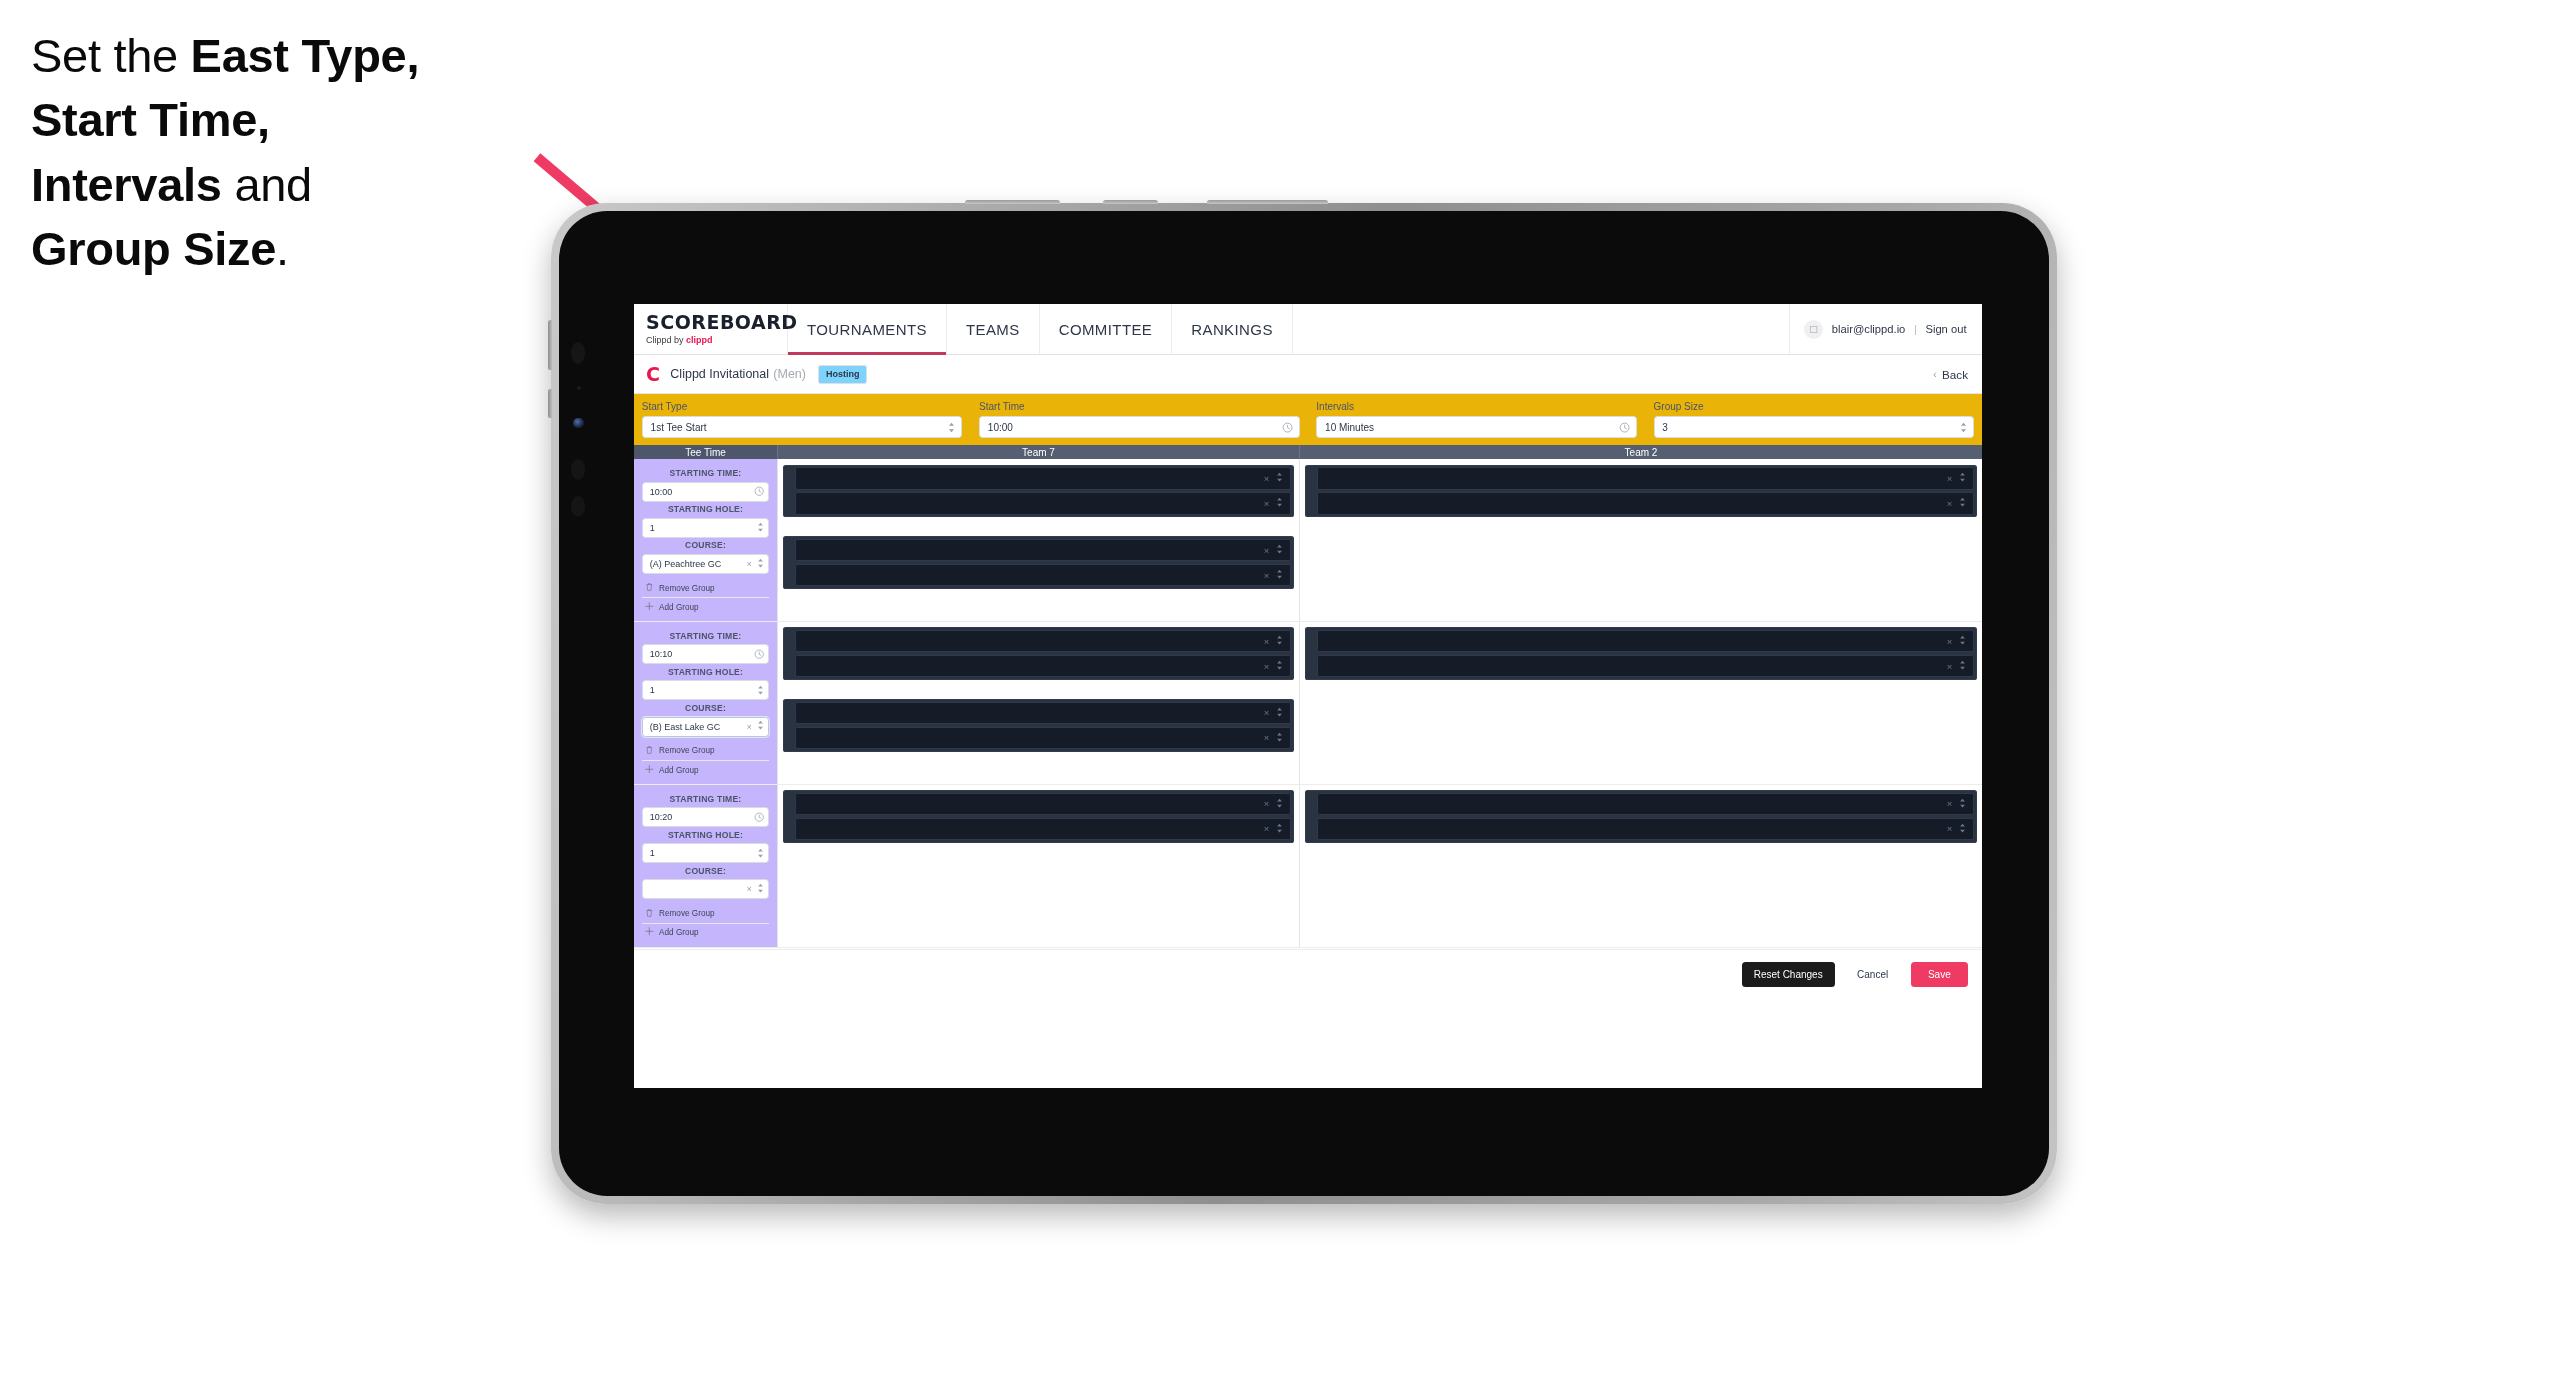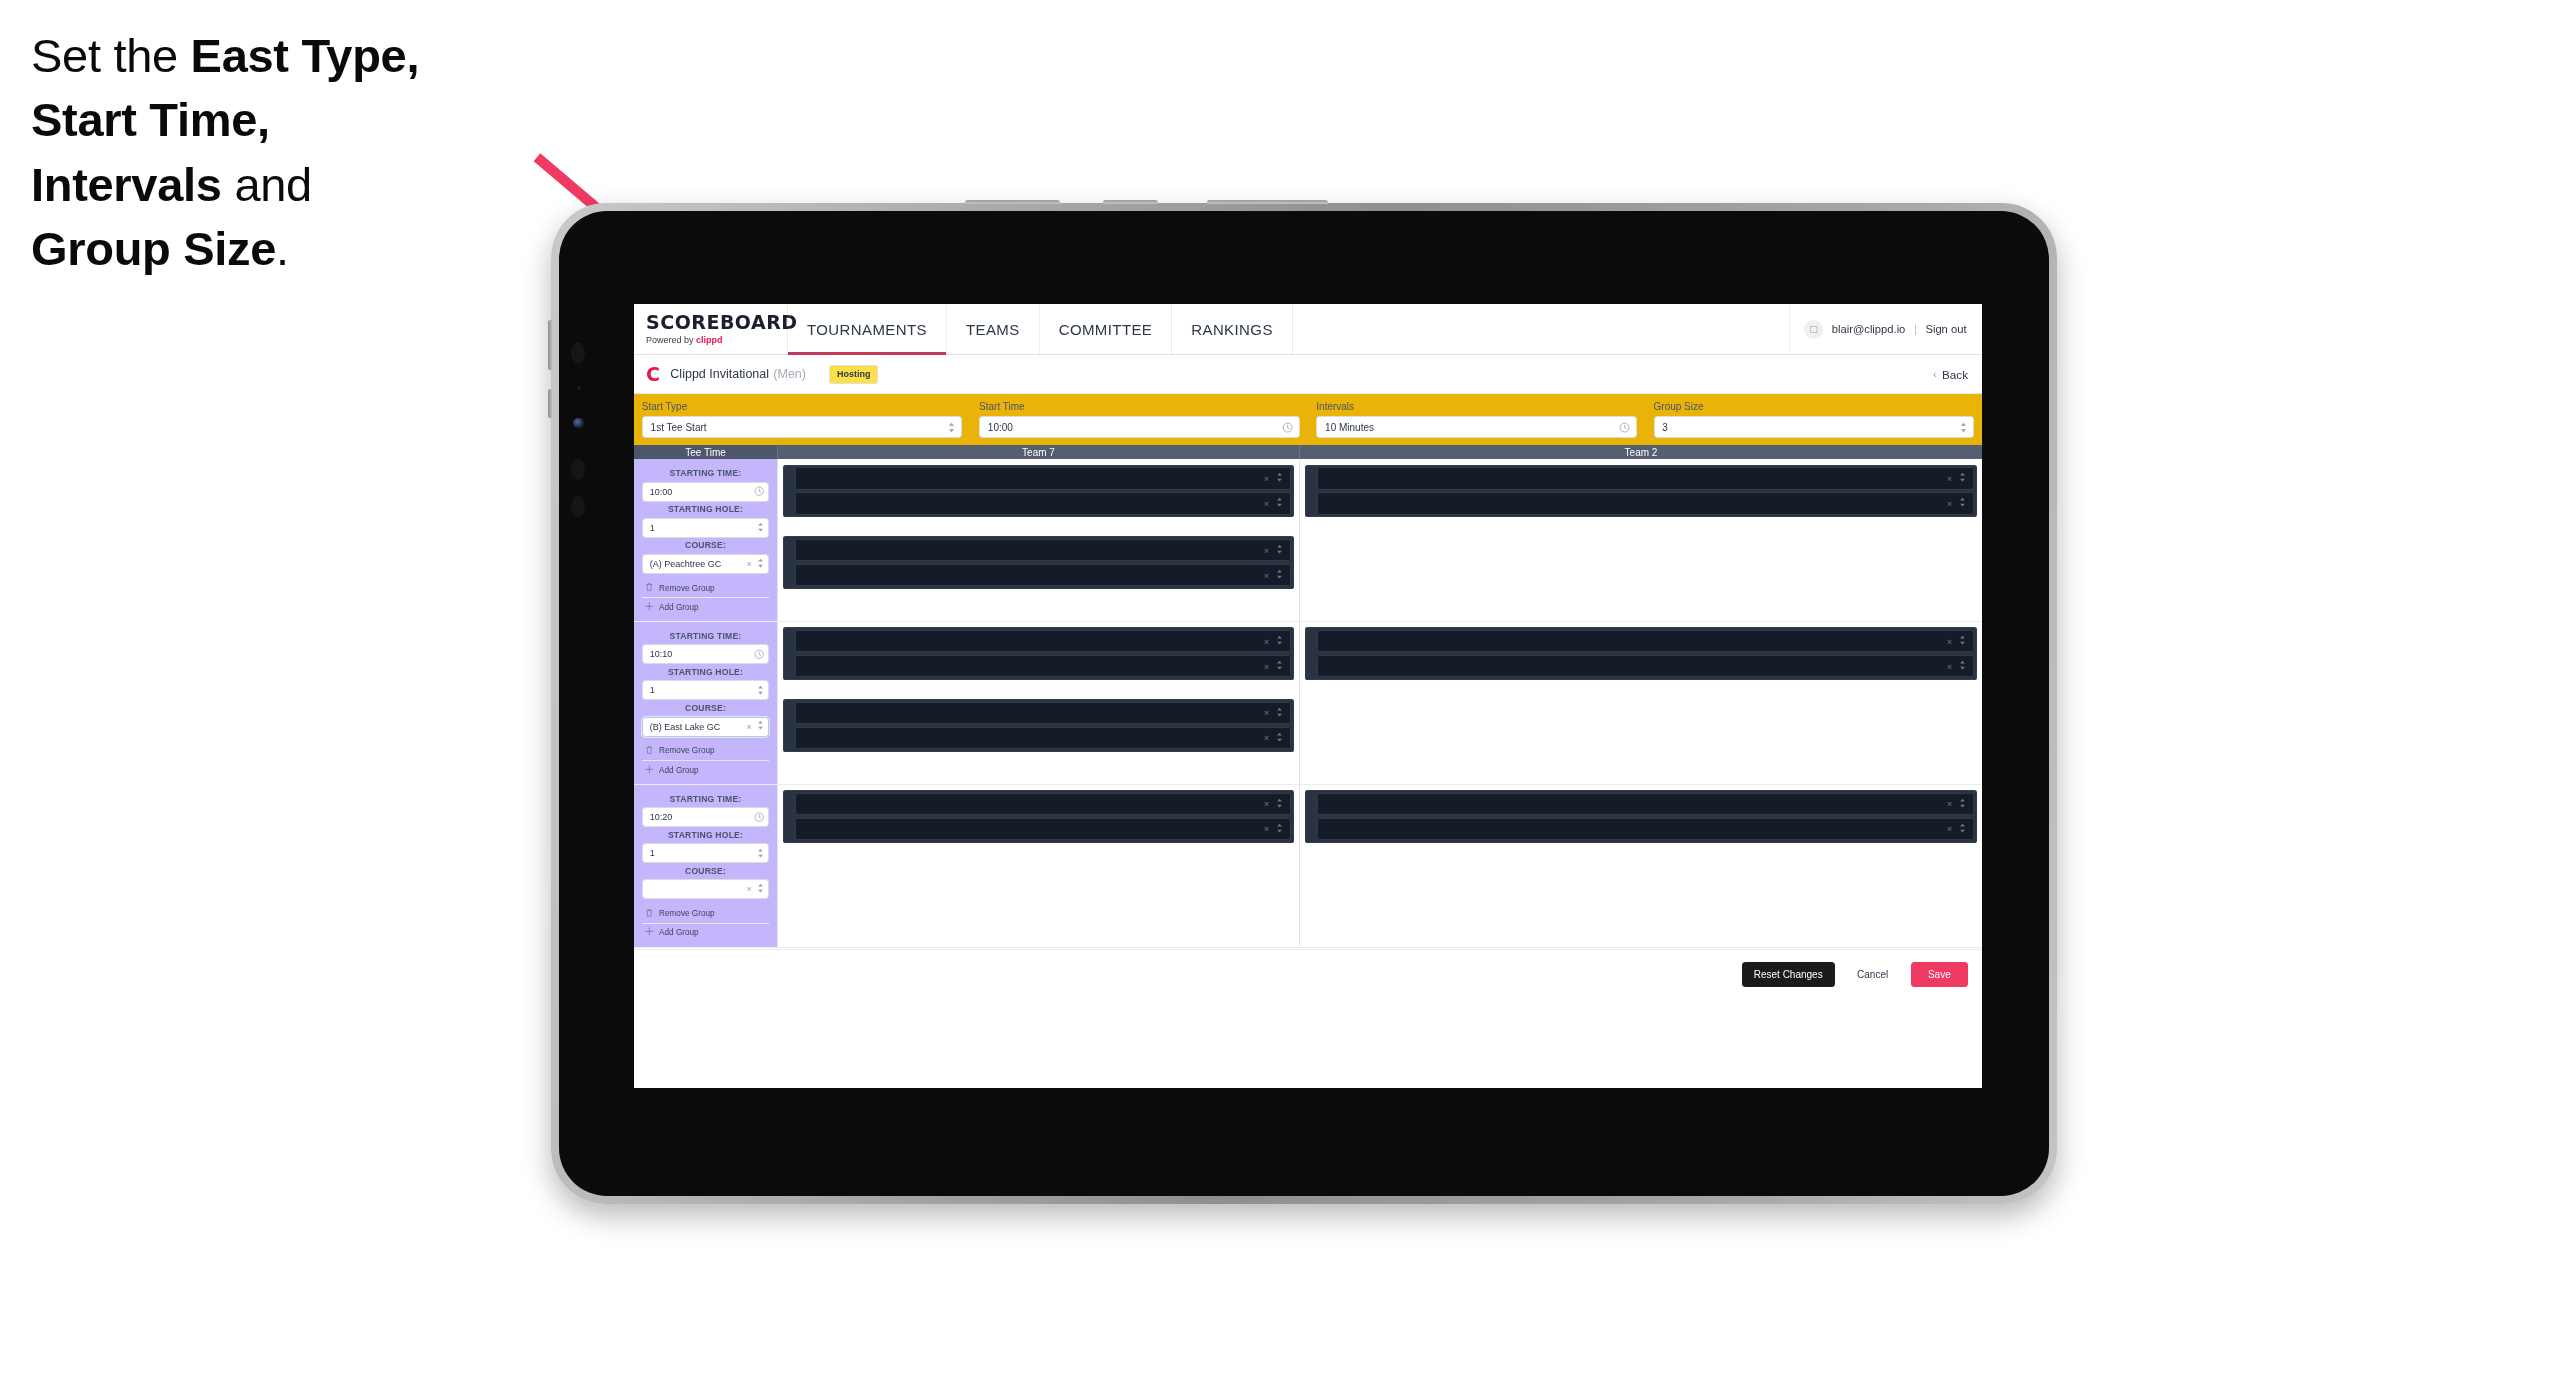--- a/index.html
+++ b/index.html
@@ -165,28 +165,28 @@
     background:#fff;
   }
   #crumb-logo {
     font-size: 19px; font-weight: 800; color: #e8174f;
     font-family: "DejaVu Sans", sans-serif;
     line-height: 1; margin-right: 10.4px;
   }
   #crumb-title { font-size: 12.5px; color: #2d3748; }
   #crumb-sub { font-size: 12.5px; color: #a4aab4; margin-left: 4.3px; }
   #hosting-badge {
-    margin-left: 23px;
+    margin-left: 12px;
     border: 0.9px solid #e0e0e0;
     border-radius: 2.6px;
     padding: 3.5px 7px;
     font-size: 9px;
     font-weight: 700;
     color: #2d3748;
-    background:#fde047;
+    background:#7dd3fc;
   }
   #crumb-spacer { flex: 1; }
   #back-link {
     display:flex; align-items:center; gap:5.2px;
     font-size: 11.7px; color:#2d3748; cursor:pointer;
   }
   #back-link .chev { color:#9aa0ab; font-size: 11.2px; }
 
   
   #formrow {
@@ -355,21 +355,21 @@
     <div class="bezel-dot" id="dot-b1"></div>
     <div class="bezel-dot" id="dot-b2"></div>
   </div>
 </div>
 
 <div id="app">
 
   <div id="navbar">
     <div id="brand">
       <div id="brand-name">SCOREBOARD</div>
-      <div id="brand-sub"><span>Powered by </span><span class="accent">clippd</span></div>
+      <div id="brand-sub"><span>Clippd by </span><span class="accent">clippd</span></div>
     </div>
     <div class="nav-tab active">TOURNAMENTS</div>
     <div class="nav-tab">TEAMS</div>
     <div class="nav-tab">COMMITTEE</div>
     <div class="nav-tab">RANKINGS</div>
     <div id="nav-spacer"></div>
     <div id="nav-user">
       <div id="avatar">☐</div>
       <span>blair@clippd.io</span>
       <span class="sep">|</span>

